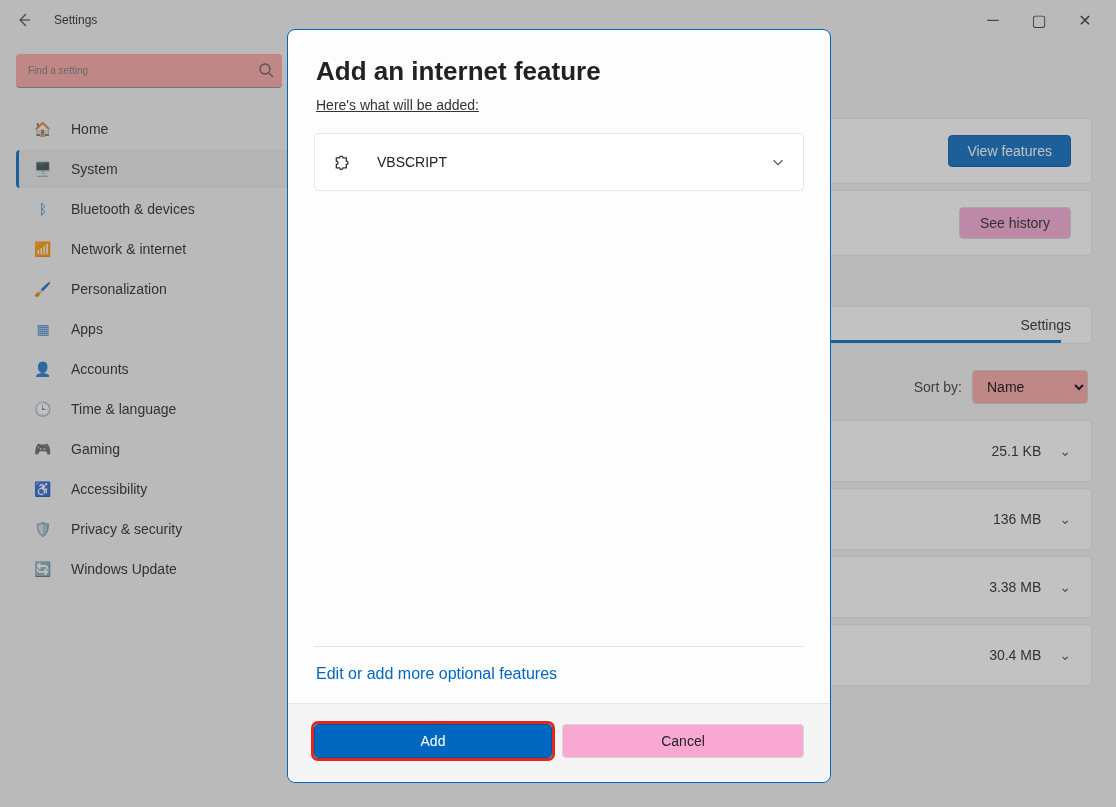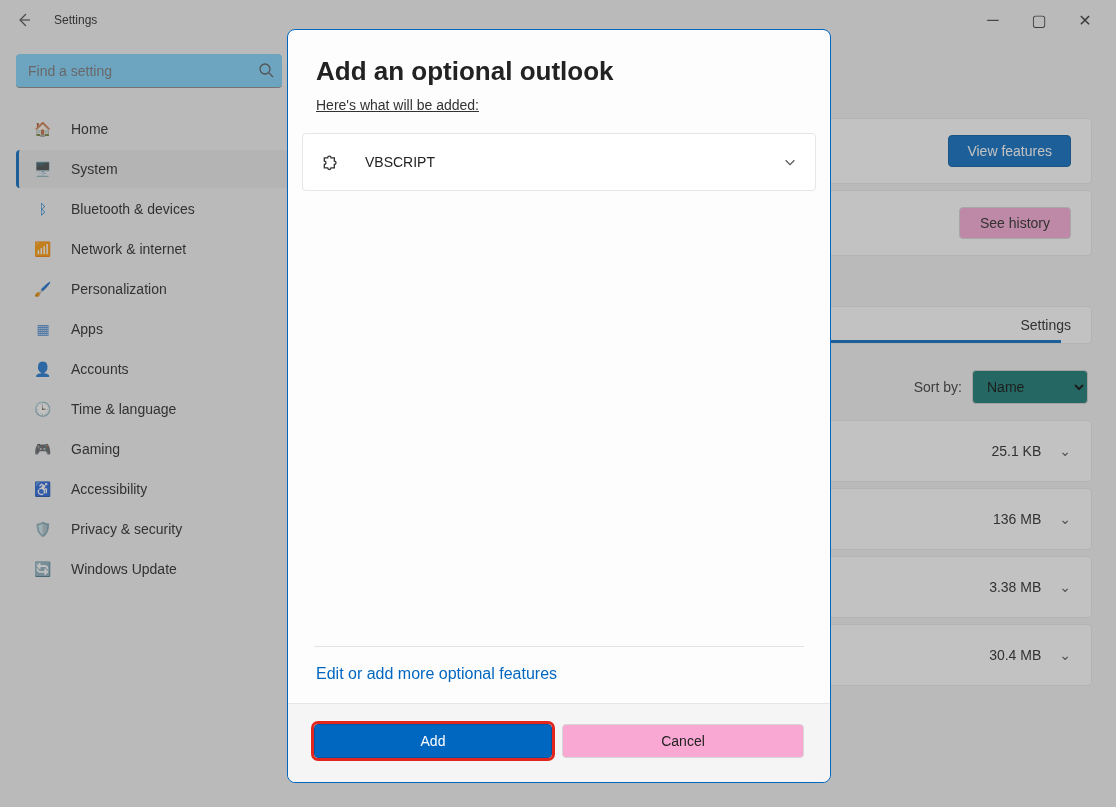--- a/index.html
+++ b/index.html
@@ -17,51 +17,51 @@
 .sidebar { width: 300px; padding: 14px 4px 0 16px; }
 .user { display: flex; align-items: center; margin-bottom: 22px; }
 .avatar { width: 60px; height: 60px; border-radius: 50%; background: #f7c948 radial-gradient(circle at 50% 35%, #ffe2bf 30%, transparent 31%); position: relative; overflow: hidden; }
 .avatar::after { content: ""; position: absolute; bottom: -6px; left: 10px; width: 40px; height: 30px; background: #555; border-radius: 15px 15px 0 0; }
 .avatar::before { content: ""; position: absolute; top: 6px; left: 12px; width: 36px; height: 26px; background: #8b4a2d; border-radius: 18px 18px 14px 14px; }
 .user-info { margin-left: 14px; }
 .user-name { font-weight: 600; font-size: 14px; }
 .user-email { font-size: 12px; color: #555; }
 
 .search { position: relative; margin-bottom: 22px; margin-right: 14px; }
-.search input { width: 100%; height: 34px; padding: 0 30px 0 12px; border: none; border-bottom: 1px solid #888; border-radius: 4px; background: #7dd3fc; font-size: 14px; color: #555; }
+.search input { width: 100%; height: 34px; padding: 0 30px 0 12px; border: none; border-bottom: 1px solid #888; border-radius: 4px; background: #fca5a5; font-size: 10px; color: #555; }
 .search .icon { position: absolute; right: 8px; top: 8px; color: #555; }
 
 .nav { list-style: none; }
 .nav li { display: flex; align-items: center; height: 38px; padding-left: 12px; border-radius: 4px; border-left: 3px solid transparent; cursor: pointer; font-size: 14px; color: #222; margin-bottom: 2px; }
 .nav li.active { background: #eaeaea; border-left-color: #0067c0; }
 .nav li .icon { width: 24px; margin-right: 16px; text-align: center; }
 
 .main { flex: 1; padding: 0 24px 0 0; position: relative; }
 .card { background: #fff; border: 1px solid #e8e8e8; border-radius: 4px; margin-bottom: 6px; }
 .row { display: flex; align-items: center; justify-content: flex-end; padding: 16px 20px; }
 .btn-primary { background: #0067c0; color: #fff; border: 1px solid #0057a3; border-radius: 4px; padding: 7px 18px; font-size: 14px; cursor: pointer; }
 .btn-secondary { background: #f9a8d4; border: 1px solid #d6d6d6; border-radius: 4px; padding: 7px 20px; font-size: 14px; cursor: pointer; color: #222; }
 
 .status-row { display: flex; align-items: center; justify-content: flex-end; padding: 10px 20px 4px; position: relative; border-radius: 4px; }
 .status-row .label { font-size: 14px; color: #222; margin-bottom: 6px; }
 .status-row .bar { position: absolute; bottom: 0; left: 12px; right: 30px; height: 3px; background: #0067c0; }
 
 .sort { display: flex; align-items: center; justify-content: flex-end; padding: 20px 4px 16px; font-size: 14px; color: #333; }
-.sort select { margin-left: 10px; height: 34px; width: 116px; border: 1px solid #ccc; border-radius: 4px; padding: 0 10px; background: #0f766e; font-size: 14px; }
+.sort select { margin-left: 10px; height: 34px; width: 116px; border: 1px solid #ccc; border-radius: 4px; padding: 0 10px; background: #fca5a5; font-size: 14px; }
 
 .feature-list .item { display: flex; align-items: center; justify-content: flex-end; padding: 22px 20px; font-size: 14px; color: #222; }
 .feature-list .item .chev { margin-left: 18px; color: #555; }
 
 
 .scrim { position: absolute; inset: 0; background: rgba(80,80,80,0.35); z-index: 5; }
 .modal { position: absolute; top: 29px; left: 287px; width: 544px; height: 754px; background: #fdfdfd; border: 1px solid #0067c0; border-radius: 8px; z-index: 10; display: flex; flex-direction: column; }
 .modal-header { padding: 26px 28px 8px; }
 .modal-header h1 { font-size: 26px; font-weight: 600; color: #222; margin-bottom: 10px; }
 .modal-header p { font-size: 14px; color: #333; text-decoration: underline; }
-.modal-body { flex: 1; padding: 12px 14px 0; overflow: auto; }
+.modal-body { flex: 1; padding: 12px 26px 0; overflow: auto; }
 .feature-item { border: 1px solid #e6e6e6; border-radius: 4px; display: flex; align-items: center; padding: 18px 18px; background: #fff; }
 .feature-item .puzz { margin-right: 24px; color: #333; }
 .feature-item .name { font-size: 14px; color: #222; flex: 1; }
 .feature-item .chev { color: #555; }
 
 .divider { height: 1px; background: #e3e3e3; margin: 0 26px; }
 .edit-link { padding: 18px 28px 20px; font-size: 16px; color: #0067c0; cursor: pointer; }
 .modal-footer { background: #f5f5f5; border-top: 1px solid #e6e6e6; padding: 20px 26px 24px; display: flex; gap: 10px; border-radius: 0 0 8px 8px; }
 .modal-footer .btn-primary,
 .modal-footer .btn-secondary { flex: 1; height: 34px; font-size: 14px; display: flex; align-items: center; justify-content: center; }
@@ -184,21 +184,21 @@
           <span class="chev">⌄</span>
         </div>
     </div>
   </div>
 </div>
 
 <div class="scrim"></div>
 
 <div class="modal">
   <div class="modal-header">
-    <h1>Add an optional outlook</h1>
+    <h1>Add an internet feature</h1>
     <p>Here's what will be added:</p>
   </div>
   <div class="modal-body">
     <div class="feature-item">
       <span class="puzz">
         <svg width="20" height="20" viewBox="0 0 24 24" fill="none" stroke="#333" stroke-width="1.6">
           <path d="M4 7h4a2 2 0 1 1 4 0h4v4a2 2 0 1 1 0 4v4H12a2 2 0 1 1-4 0H4v-4a2 2 0 1 0 0-4V7z"></path>
         </svg>
       </span>
       <span class="name">VBSCRIPT</span>

